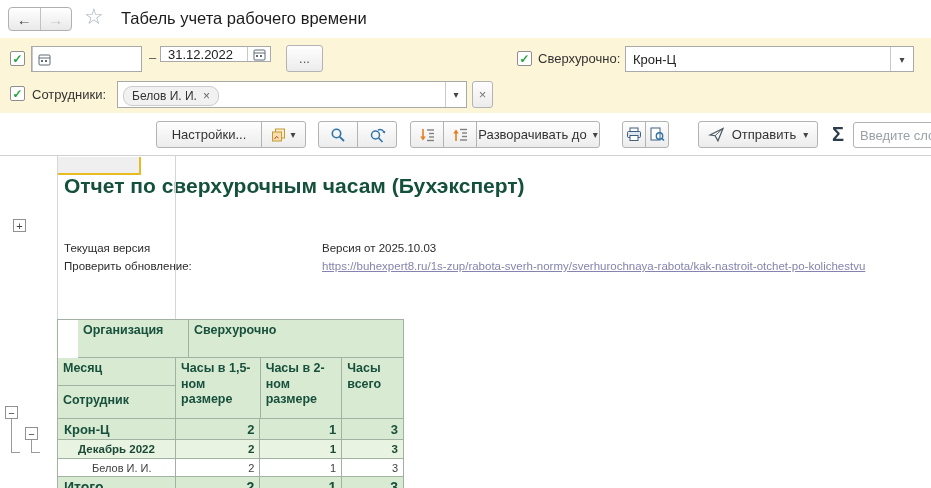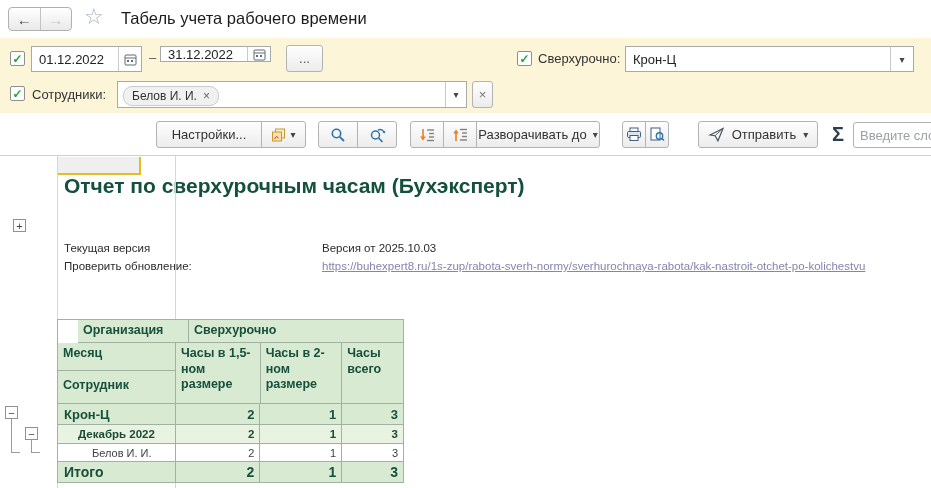--- a/index.html
+++ b/index.html
@@ -83,21 +83,20 @@
     <div class="nav-btn nav-back">←</div>
     <div class="nav-btn nav-fwd">→</div>
   </div>
   <div class="star">☆</div>
   <div class="page-title">Табель учета рабочего времени</div>
 
   <div class="panel">
 
     <div class="cb" style="left:10px;top:13px;">✓</div>
     <div class="field" style="left:31px;top:8px;width:111px;height:26px;">
-      <div class="val">01.12.2022</div>
       <div class="side-btn">
         <svg width="13" height="13" viewBox="0 0 13 13">
           <rect x="1" y="2" width="11" height="10" rx="1" fill="none" stroke="#5f6b76"></rect>
           <line x1="1" y1="5" x2="12" y2="5" stroke="#5f6b76"></line>
           <rect x="3" y="7" width="2" height="2" fill="#5f6b76"></rect>
             <rect x="7" y="7" width="2" height="2" fill="#5f6b76"></rect>
         </svg>
       </div>
     </div>
     <div class="lbl" style="left:149px;top:12px;color:#555;">–</div>
@@ -244,21 +243,21 @@
     <div class="gbox" style="left:13px;top:63px;">+</div>
     <div class="gbox" style="left:5px;top:250px;">−</div>
     <div class="gbox" style="left:25px;top:271px;">−</div>
     <div class="tline" style="left:11px;top:263px;width:1px;height:33px;"></div>
     <div class="tline" style="left:11px;top:296px;width:9px;height:1px;"></div>
     <div class="tline" style="left:31px;top:284px;width:1px;height:12px;"></div>
     <div class="tline" style="left:31px;top:296px;width:9px;height:1px;"></div>
 
     <div class="rtable">
 
-      <div class="t-row" style="height:23px;padding-left:20px;">
+      <div class="t-row" style="height:38px;padding-left:20px;">
         <div class="t-cell hgreen c1 hcell">Организация</div>
         <div class="t-cell hgreen hcell" style="width:229px;">Сверхурочно</div>
       </div>
 
       <div class="t-row" style="height:61px;">
         <div style="width:118px;display:flex;flex-direction:column;">
           <div class="t-cell hgreen hcell" style="width:118px;height:28px;">Месяц</div>
           <div class="t-cell hgreen hcell" style="width:118px;height:33px;padding-top:7px;">Сотрудник</div>
         </div>
         <div class="t-cell hgreen c2 hcell">Часы в 1,5-ном размере</div>

